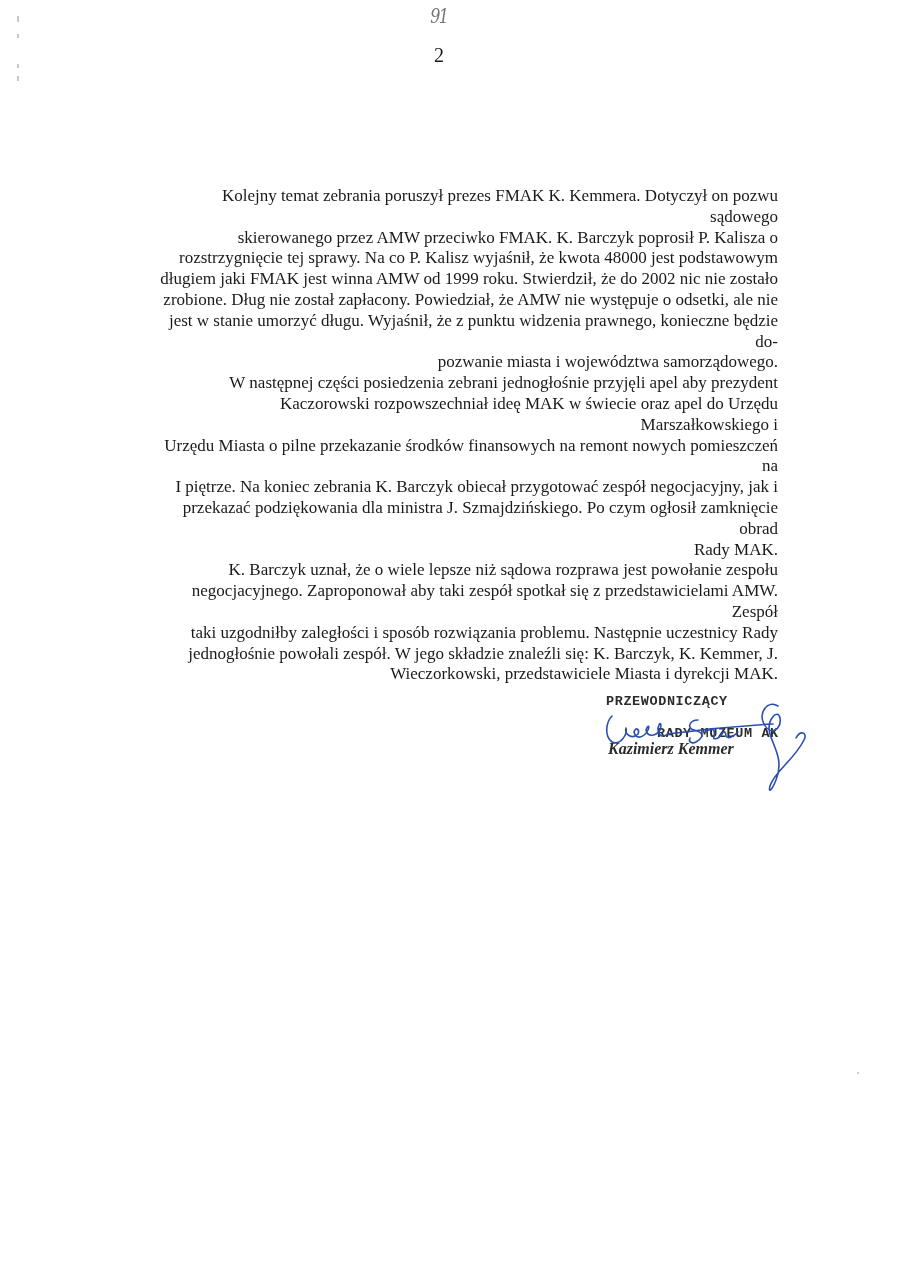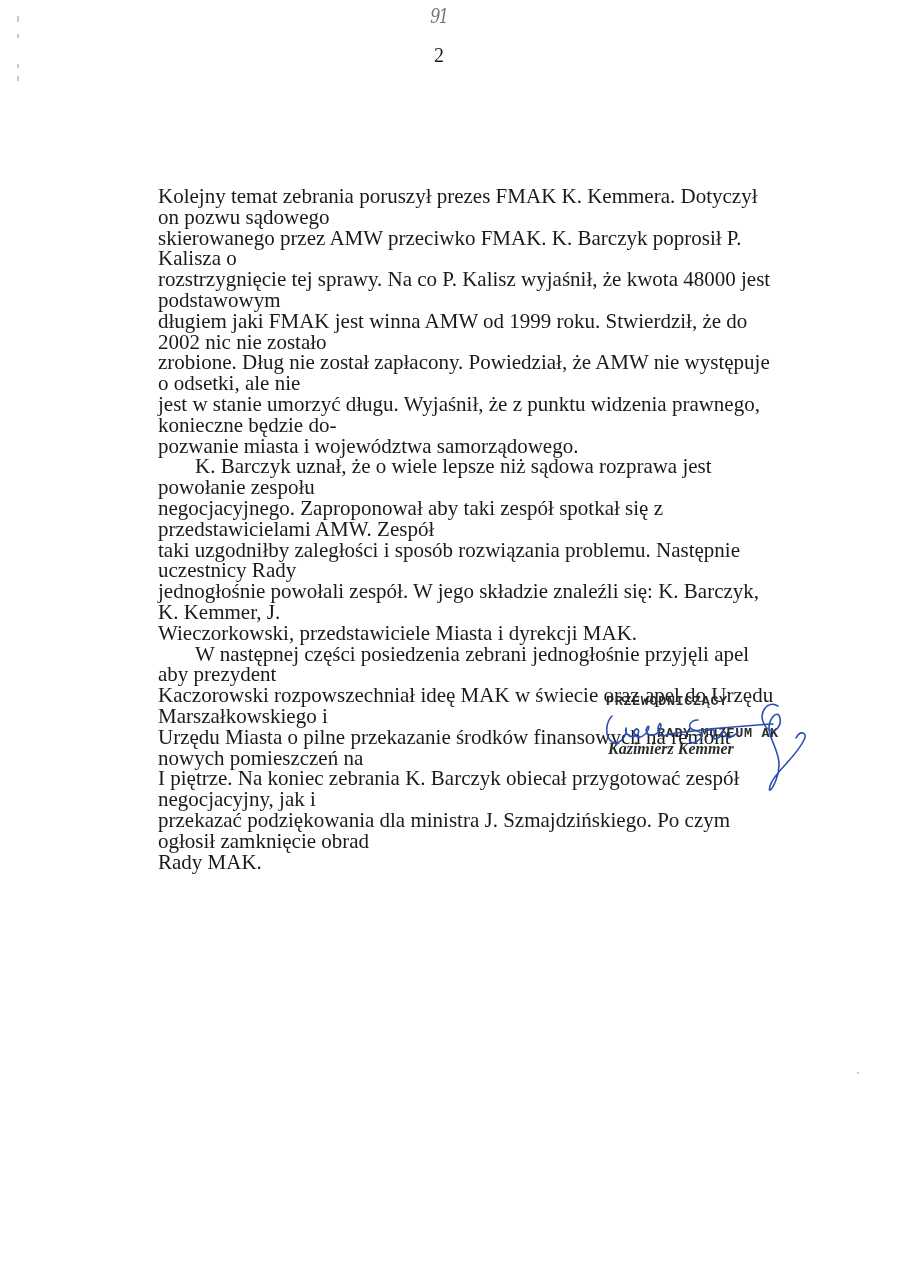--- a/index.html
+++ b/index.html
@@ -50,23 +50,23 @@
       position: absolute;
       left: 2px;
       width: 2px;
       background: #c8c8c8;
     }
     .body-text {
       position: absolute;
       left: 158px;
       top: 186px;
       width: 620px;
-      font-size: 21px;
+      font-size: 17px;
       line-height: 20.8px;
-      text-align: left;
+      text-align: right;
     }
     .body-text p {
       margin: 0;
       white-space: pre-line;
     }
     .body-text p.indent {
       text-indent: 37px;
     }
     .signature-block {
       position: absolute;
@@ -129,31 +129,31 @@
   <div class="page-number">2</div>
 
   <div class="body-text">
     <p>Kolejny temat zebrania poruszył prezes FMAK K. Kemmera. Dotyczył on pozwu sądowego
 skierowanego przez AMW przeciwko FMAK. K. Barczyk poprosił P. Kalisza o
 rozstrzygnięcie tej sprawy. Na co P. Kalisz wyjaśnił, że kwota 48000 jest podstawowym
 długiem jaki FMAK jest winna AMW od 1999 roku. Stwierdził, że do 2002 nic nie zostało
 zrobione. Dług nie został zapłacony. Powiedział, że AMW nie występuje o odsetki, ale nie
 jest w stanie umorzyć długu. Wyjaśnił, że z punktu widzenia prawnego, konieczne będzie do-
 pozwanie miasta i województwa samorządowego.</p>
-    <p class="indent">K. Barczyk uznał, że o wiele lepsze niż sądowa rozprawa jest powołanie zespołu
-negocjacyjnego. Zaproponował aby taki zespół spotkał się z przedstawicielami AMW. Zespół
-taki uzgodniłby zaległości i sposób rozwiązania problemu. Następnie uczestnicy Rady
-jednogłośnie powołali zespół. W jego składzie znaleźli się: K. Barczyk, K. Kemmer, J.
-Wieczorkowski, przedstawiciele Miasta i dyrekcji MAK.</p>
     <p class="indent">W następnej części posiedzenia zebrani jednogłośnie przyjęli apel aby prezydent
 Kaczorowski rozpowszechniał ideę MAK w świecie oraz apel do Urzędu Marszałkowskiego i
 Urzędu Miasta o pilne przekazanie środków finansowych na remont nowych pomieszczeń na
 I piętrze. Na koniec zebrania K. Barczyk obiecał przygotować zespół negocjacyjny, jak i
 przekazać podziękowania dla ministra J. Szmajdzińskiego. Po czym ogłosił zamknięcie obrad
 Rady MAK.</p>
+    <p class="indent">K. Barczyk uznał, że o wiele lepsze niż sądowa rozprawa jest powołanie zespołu
+negocjacyjnego. Zaproponował aby taki zespół spotkał się z przedstawicielami AMW. Zespół
+taki uzgodniłby zaległości i sposób rozwiązania problemu. Następnie uczestnicy Rady
+jednogłośnie powołali zespół. W jego składzie znaleźli się: K. Barczyk, K. Kemmer, J.
+Wieczorkowski, przedstawiciele Miasta i dyrekcji MAK.</p>
   </div>
 
   <div class="signature-block">
     <div class="stamp-line l1">PRZEWODNICZĄCY</div>
     <div class="stamp-line l2">RADY MUZEUM AK</div>
     <div class="stamp-name">Kazimierz Kemmer</div>
     <svg class="signature-svg" viewBox="0 0 220 110">
       <g fill="none" stroke="#2a4fb0" stroke-width="1.6" stroke-linecap="round" stroke-linejoin="round">
         <path d="M14 26 C 8 32, 6 46, 14 52 C 22 56, 30 44, 28 38 C 26 44, 34 50, 40 44 C 42 40, 38 36, 36 42 C 38 50, 46 48, 50 40 C 52 36, 50 34, 48 40 C 50 48, 58 46, 62 40 C 64 34, 62 30, 60 38 C 60 46, 64 48, 70 44"></path>
         <path d="M100 30 C 92 30, 88 38, 96 40 C 104 42, 108 46, 98 52 C 94 54, 90 52, 92 48"></path>

